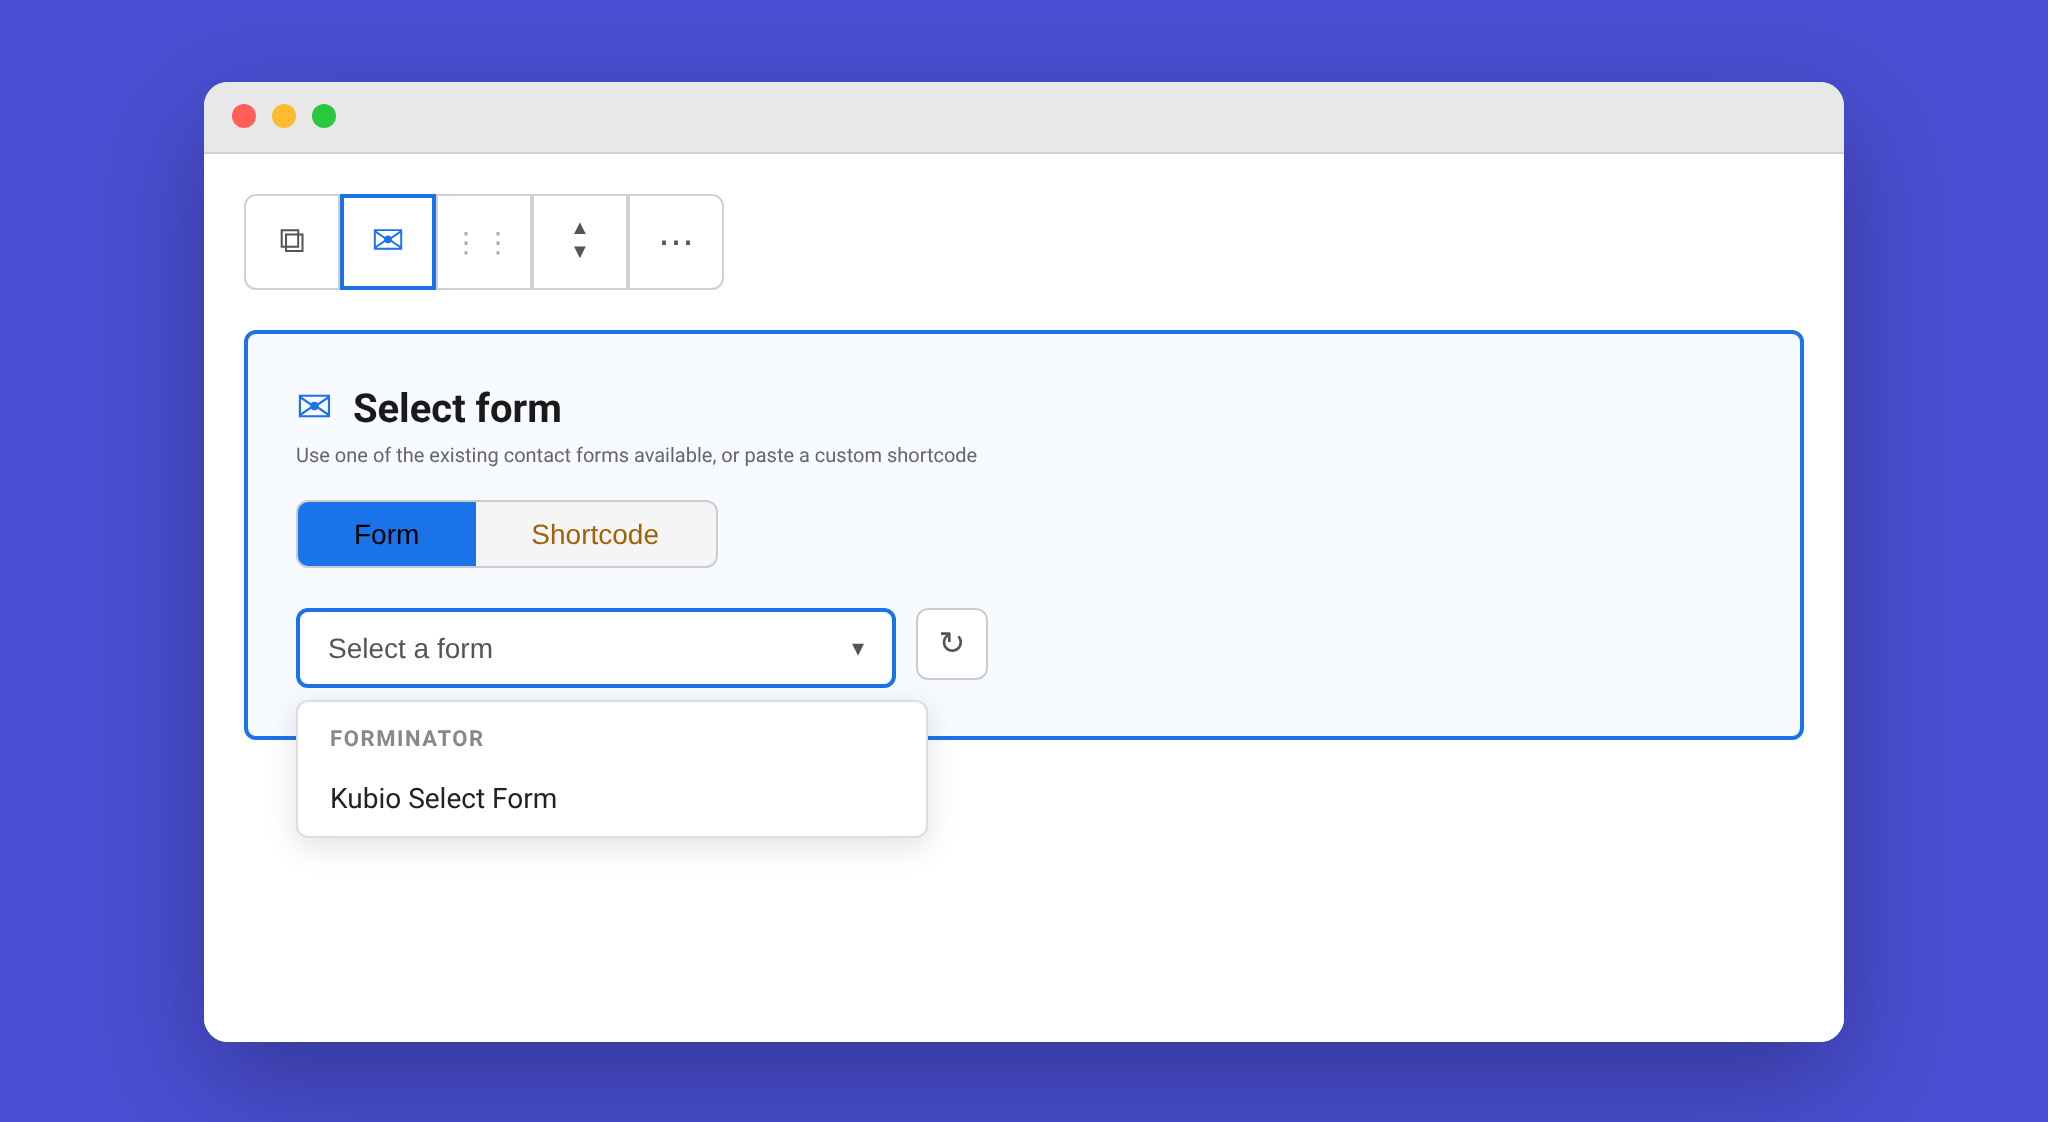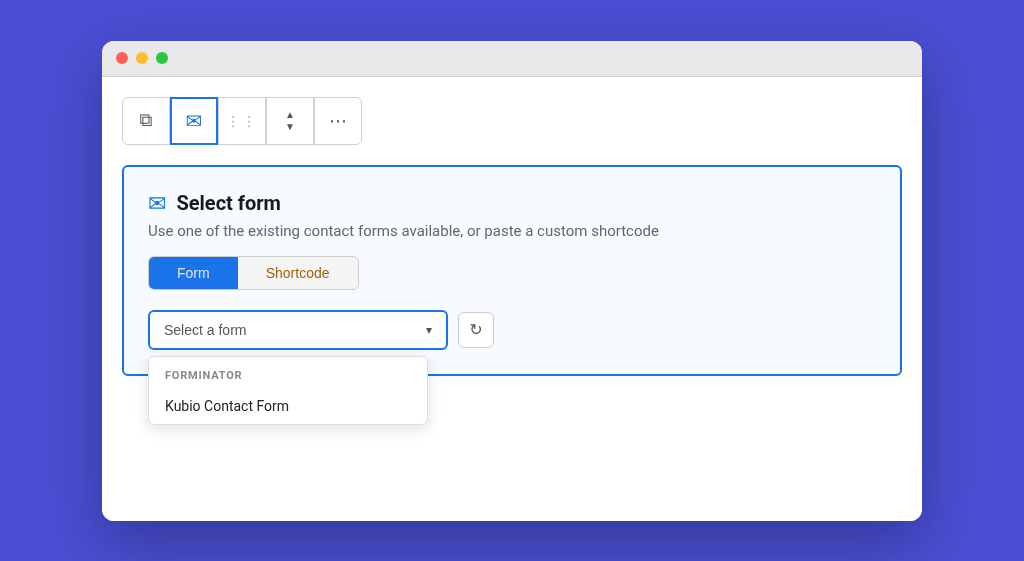--- a/index.html
+++ b/index.html
@@ -124,21 +124,21 @@
       font-size: 22px;
     }
 
     .block-title {
       font-size: 20px;
       font-weight: 700;
       color: #1a1a1a;
     }
 
     .block-desc {
-      font-size: 15px;
+      font-size: 10px;
       color: #666;
       margin-bottom: 16px;
     }
 
     
     .tabs {
       display: flex;
       border: 1.5px solid #ccc;
       border-radius: 6px;
       overflow: hidden;
@@ -152,27 +152,27 @@
       font-size: 14px;
       font-weight: 500;
       cursor: pointer;
       border: none;
       background: transparent;
       color: #a16207;
     }
 
     .tab.active {
       background: #1a73e8;
-      color: #e5e5e5;
+      color: #000000;
     }
 
     
     .form-selector-row {
       display: flex;
-      align-items: center;
+      align-items: flex-start;
       gap: 10px;
       position: relative;
     }
 
     .form-select-btn {
       display: flex;
       align-items: center;
       justify-content: space-between;
       padding: 10px 14px;
       border: 2px solid #1a73e8;
@@ -201,21 +201,21 @@
       cursor: pointer;
       color: #555;
       font-size: 16px;
     }
 
     
     .dropdown {
       position: absolute;
       top: calc(100% + 6px);
       left: 0;
-      width: 280px;
+      width: 316px;
       background: #fff;
       border: 1px solid #ddd;
       border-radius: 6px;
       box-shadow: 0 4px 16px rgba(0,0,0,0.12);
       z-index: 10;
       overflow: hidden;
     }
 
     .dropdown-group-label {
       font-size: 11px;
@@ -280,19 +280,19 @@
         <button class="form-select-btn">
           <span>Select a form</span>
           <span class="chevron">▾</span>
         </button>
         <button class="refresh-btn">
           <span>↻</span>
         </button>
 
         <div class="dropdown">
           <div class="dropdown-group-label">FORMINATOR</div>
-          <div class="dropdown-item">Kubio Contact Form</div>
+          <div class="dropdown-item">Kubio Select Form</div>
         </div>
       </div>
     </div>
 
   </div>
 </div>
 
 </body></html>

